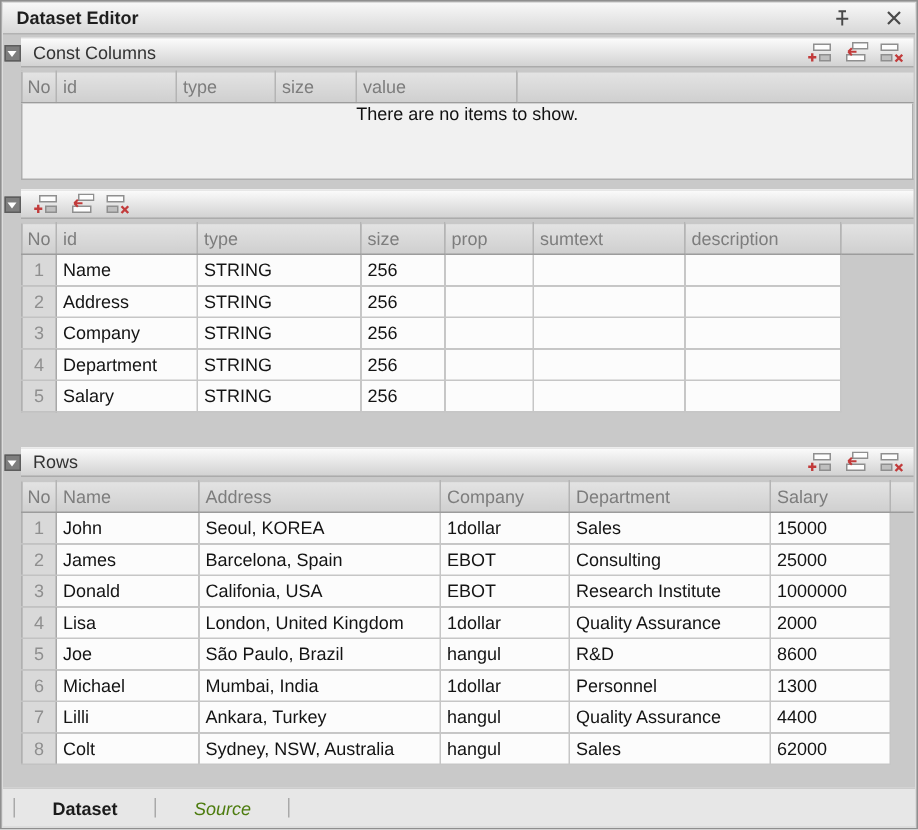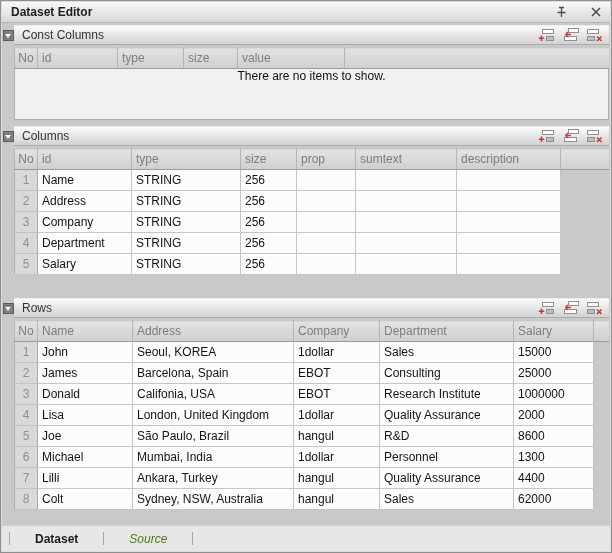--- a/index.html
+++ b/index.html
@@ -151,21 +151,20 @@
   </div>
 
   <div class="section sec-columns">
     <div class="gutter">
       <div class="collapse-btn">
           <span class="chev"></span>
         </div>
     </div>
     <div class="sec-body">
       <div class="sec-header">
-        <span class="sec-title">Columns</span>
         <span class="sec-tools">
           <svg class="tool-btn" viewBox="0 0 17 14">
             <rect x="4.5" y="1.5" width="11" height="4" fill="#fdfdfd" stroke="#8f8f8f"></rect>
             <rect x="8.5" y="8.5" width="7" height="4" fill="#bfbfbf" stroke="#8f8f8f"></rect>
             <path d="M3.5 7.5 v5.5 M0.8 10.2 h5.4" stroke="#c23b3b" stroke-width="1.6" fill="none"></path>
           </svg>
           <svg class="tool-btn" viewBox="0 0 17 14">
             <rect x="6.5" y="0.5" width="10" height="4" fill="#fdfdfd" stroke="#8f8f8f"></rect>
             <rect x="2.5" y="8.5" width="12" height="4" fill="#fdfdfd" stroke="#8f8f8f"></rect>
             <path d="M9 6.5 h-5.5 M3.5 6.5 l2.4-2.4 M3.5 6.5 l2.4 2.4" stroke="#c23b3b" stroke-width="1.4" fill="none"></path>

